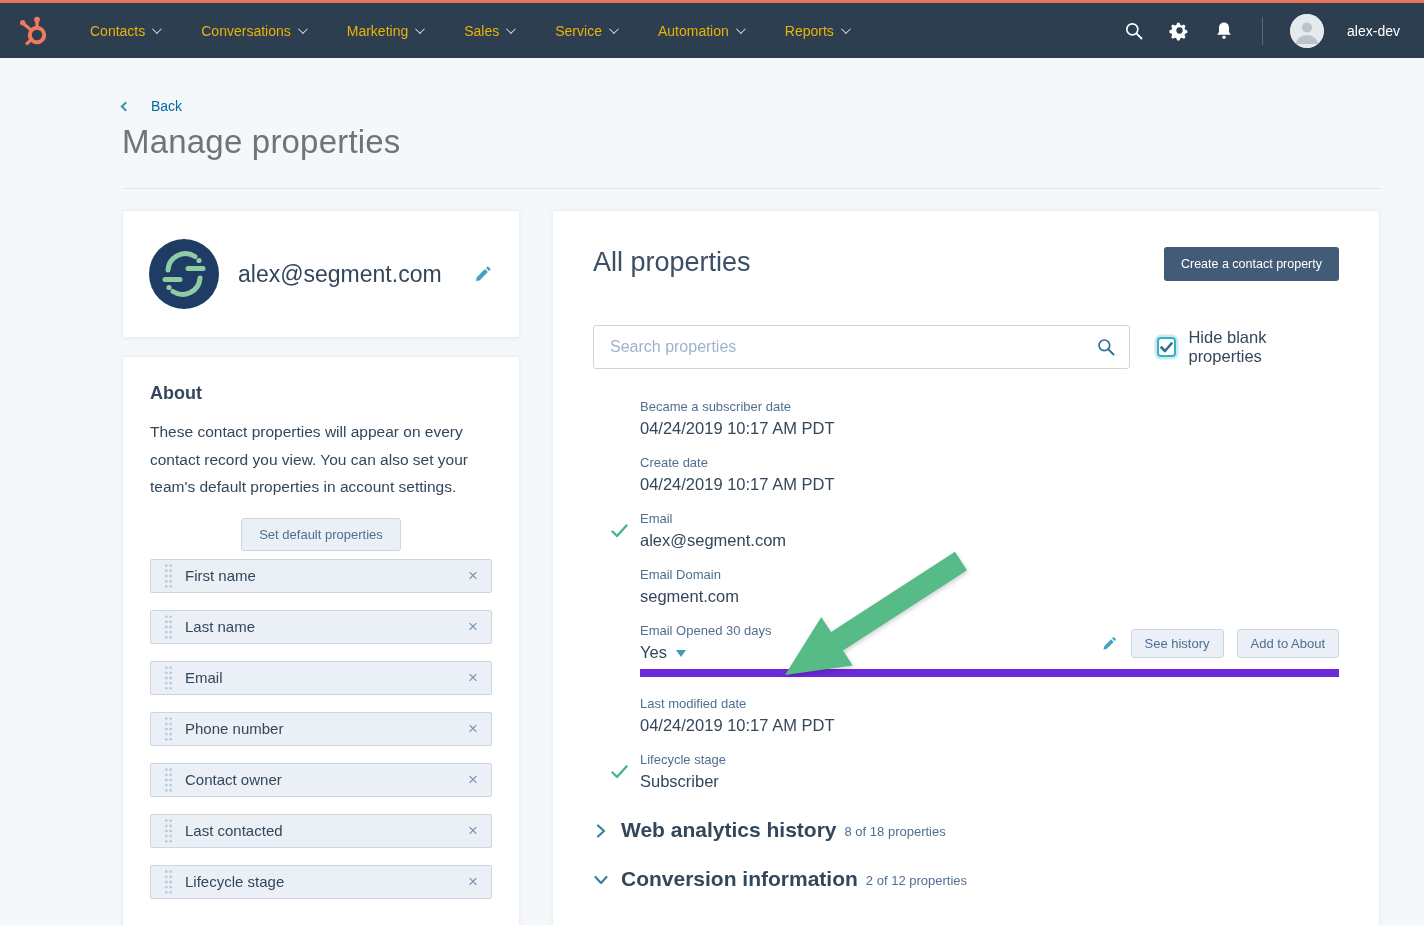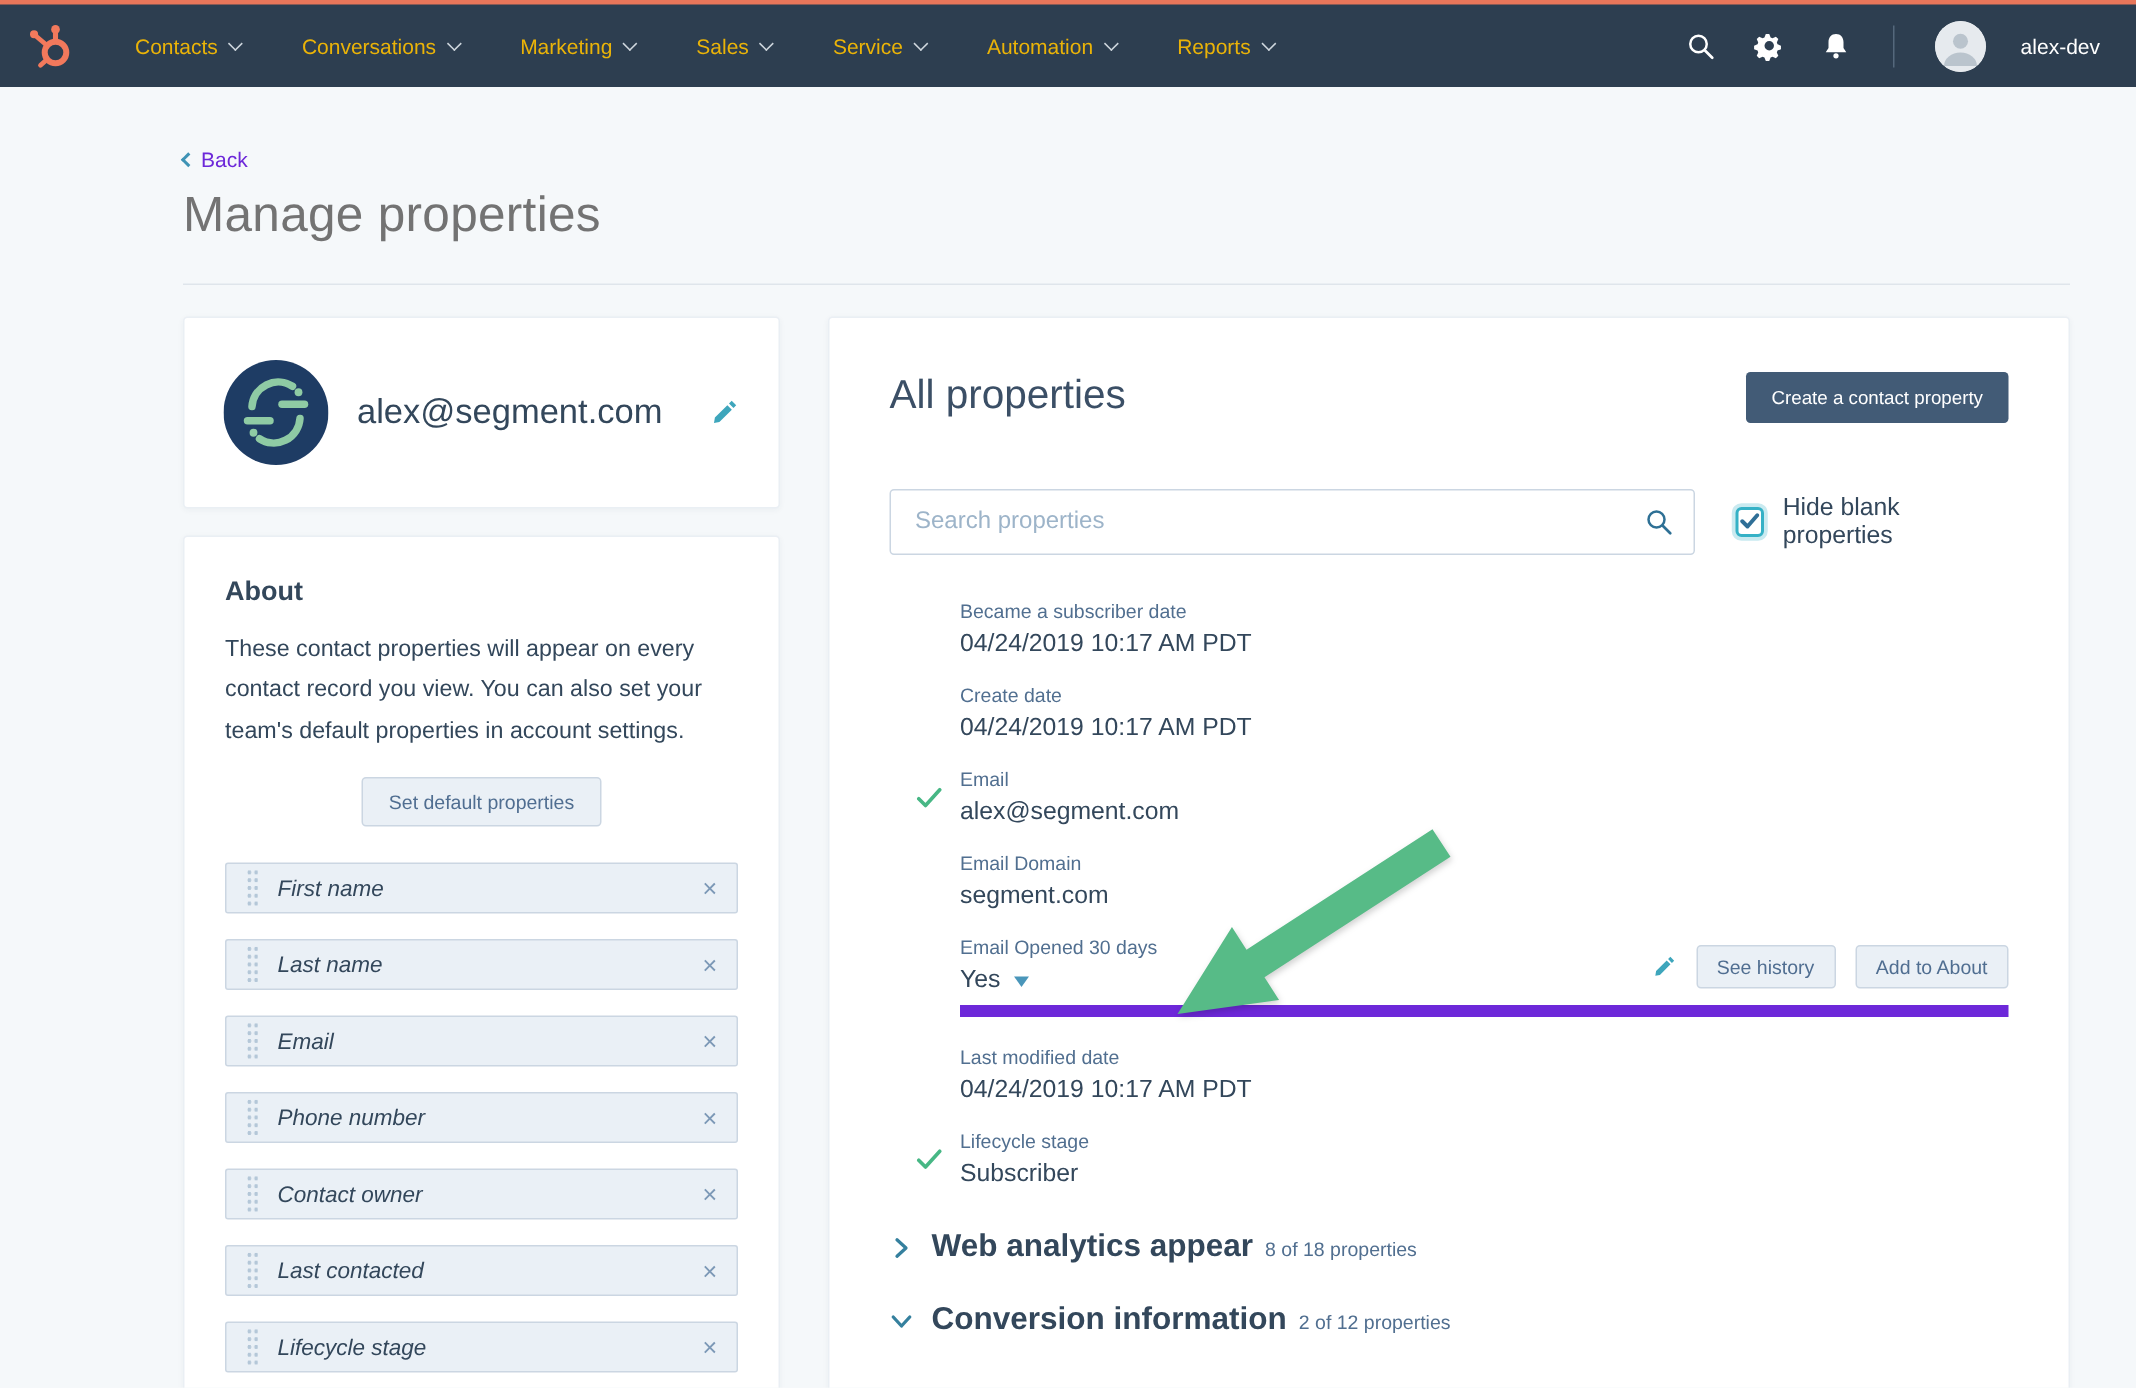--- a/index.html
+++ b/index.html
@@ -15,22 +15,22 @@
   .chev { width:7px; height:7px; border-right:1.6px solid #cfd7de; border-bottom:1.6px solid #cfd7de;
           transform:rotate(45deg) translateY(-2px); display:inline-block; }
   .nav-right { margin-left:auto; display:flex; align-items:center; gap:23px; }
   .nav-icon { width:22px; height:22px; display:flex; align-items:center; justify-content:center; cursor:pointer; }
   .nav-divider { width:1px; height:28px; background:#55687c; margin:0 4px; }
   .avatar { width:34px; height:34px; border-radius:50%; overflow:hidden; background:#e2e6ea; cursor:pointer; }
   .username { color:#fff; font-size:14px; cursor:pointer; }
 
   
   .page { padding:0 44px 0 122px; position:relative; }
-  .back-link { margin-top:40px; display:inline-flex; align-items:center; gap:5px;
-               color:#6d28d9; font-size:14px; cursor:pointer; }
+  .back-link { margin-top:40px; display:inline-flex; align-items:center; gap:22px;
+               color:#0369a1; font-size:14px; cursor:pointer; }
   .back-chev { width:7px; height:7px; border-left:2px solid #3e93b5; border-bottom:2px solid #3e93b5;
                transform:rotate(45deg); display:inline-block; }
   .page-title { font-size:33px; font-weight:400; letter-spacing:.2px; color:#737373; margin-top:9px; }
   .rule { border:none; border-top:1px solid #dfe5eb; margin-top:27px; }
 
   .columns { display:flex; gap:32px; margin-top:21px; align-items:flex-start; }
   .card { background:#fff; border:1px solid #eaeff4; border-radius:3px;
           box-shadow:0 1px 4px rgba(45,62,80,.05); }
 
   
@@ -39,21 +39,21 @@
   .profile-email { font-size:23px; color:#33475b; }
   .pencil-btn { margin-left:auto; cursor:pointer; display:flex; }
 
   .about-card { margin-top:18px; padding:26px 27px 40px; }
   .about-title { font-size:18px; font-weight:700; color:#33475b; }
   .about-body { font-size:15.5px; line-height:1.78; color:#33475b; margin-top:14px; }
   .btn-gray { background:#eaf0f6; border:1px solid #cbd6e2; border-radius:3px;
               color:#506e91; font-size:13px; padding:8px 17px; cursor:pointer;
               font-family:inherit; }
   .set-default { display:block; margin:17px auto 0; }
-  .chips { margin-top:24px;font-style:italic; }
+  .chips { margin-top:8px; }
   .chip { height:34px; background:#eaf0f6; border:1px solid #cbd6e2; border-radius:2px;
           display:flex; align-items:center; padding:0 13px; margin-bottom:17px; cursor:grab; }
   .drag-dots { width:8px; height:26px; margin-right:13px; flex:none;
                background:radial-gradient(circle,#b4c7d8 1.2px,transparent 1.4px);
                background-size:4.5px 5.2px; cursor:grab; }
   .chip-label { font-size:15px; color:#33475b; }
   .chip-x { margin-left:auto; color:#7c98b6; font-size:17px; line-height:1; cursor:pointer; }
 
   
   .right-col { flex:1; position:relative; padding:36px 40px 70px; }
@@ -330,21 +330,21 @@
             </svg>
             <div class="prop-label">Lifecycle stage</div>
             <div class="prop-value">Subscriber</div>
           </div>
         </div>
 
         <div class="section-header sec-web">
           <svg class="sec-chev" viewBox="0 0 16 16">
             <polyline points="5,2.5 11,8 5,13.5" fill="none" stroke="#35809e" stroke-width="2.2" stroke-linecap="round" stroke-linejoin="round"></polyline>
           </svg>
-          <span class="sec-title">Web analytics appear</span>
+          <span class="sec-title">Web analytics history</span>
           <span class="sec-count">8 of 18 properties</span>
         </div>
 
         <div class="section-header sec-conv">
           <svg class="sec-chev" viewBox="0 0 16 16">
             <polyline points="2.5,5 8,11 13.5,5" fill="none" stroke="#35809e" stroke-width="2.2" stroke-linecap="round" stroke-linejoin="round"></polyline>
           </svg>
           <span class="sec-title">Conversion information</span>
           <span class="sec-count">2 of 12 properties</span>
         </div>

